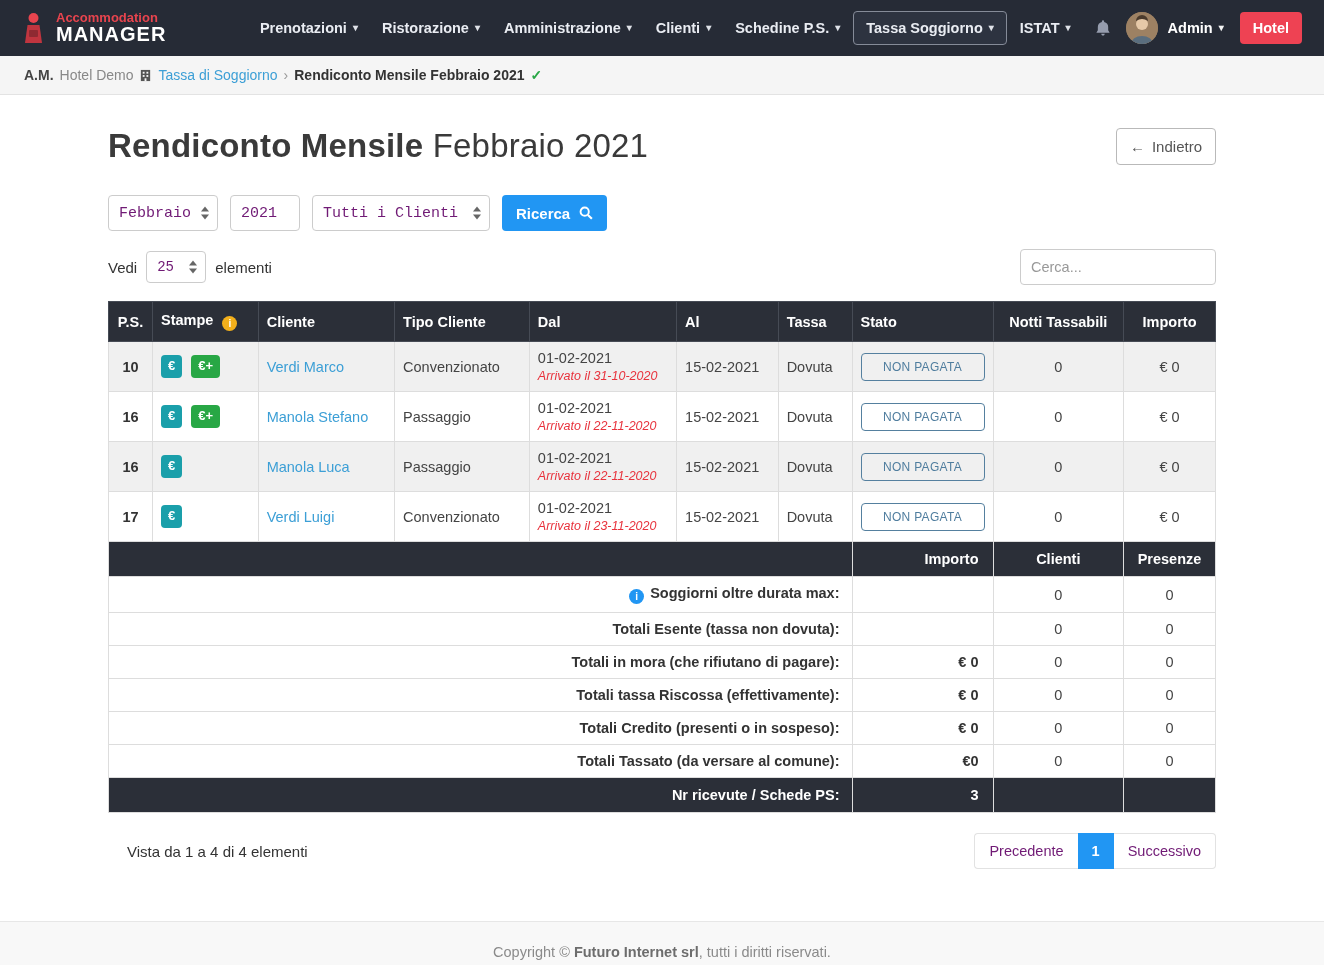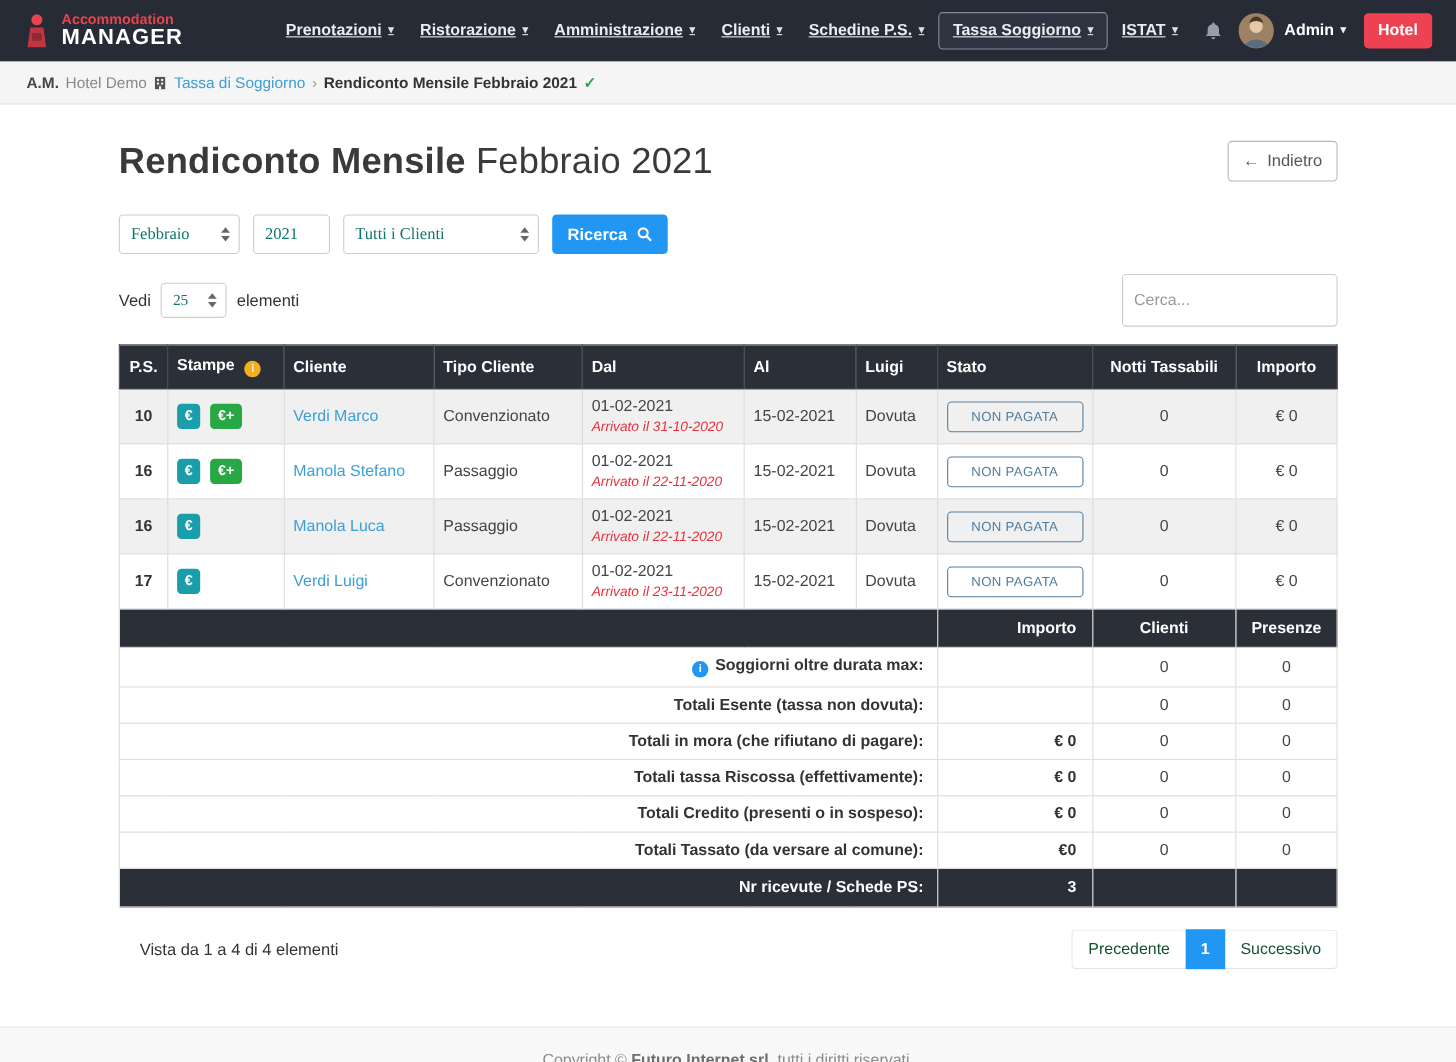--- a/index.html
+++ b/index.html
@@ -8,21 +8,21 @@
     font-family: "Liberation Sans", sans-serif;
     color:#333; background:#fff; min-width:1324px; font-size:15px;
   }
   
   .navbar { height:56px; background:#262b36; display:flex; align-items:center; padding:0 22px 0 20px; }
   .brand { display:flex; align-items:center; gap:9px; cursor:pointer; }
   .brand-text { line-height:1.05; }
   .brand-line1 { color:#e8444e; font-size:13px; font-weight:bold; }
   .brand-line2 { color:#fff; font-size:20px; font-weight:bold; letter-spacing:1px; }
   .nav-menu { margin-left:auto; display:flex; align-items:center; gap:2px; }
-  .nav-item { color:#e9ecf2; font-size:14.5px; font-weight:600; padding:9px 11px; display:flex; align-items:center; gap:6px; cursor:pointer; border-radius:4px; white-space:nowrap;text-decoration:underline; }
+  .nav-item { color:#e9ecf2; font-size:14.5px; font-weight:600; padding:9px 11px; display:flex; align-items:center; gap:6px; cursor:pointer; border-radius:4px; white-space:nowrap; }
   .nav-item.active { background:#2d3340; border:1px solid #858b98; padding:8px 12px; }
   .caret { font-size:10px; line-height:1; opacity:.95; }
   .bell-wrap { margin:0 12px 0 10px; color:#969dae; display:flex; cursor:pointer; }
   .avatar { width:32px; height:32px; border-radius:50%; background:#7d6a58; overflow:hidden; flex:0 0 auto; cursor:pointer; }
   .user-item { color:#fff; font-size:14.5px; font-weight:600; display:flex; align-items:center; gap:6px; padding:8px 8px; cursor:pointer; }
   .logout-btn { background:#ee4253; color:#fff; font-size:14.5px; font-weight:bold; border:none; border-radius:4px; padding:8px 13px; cursor:pointer; margin-left:6px; }
   
   .breadcrumb { background:#f5f5f5; border-bottom:1px solid #e3e3e3; padding:11px 24px; font-size:14px; display:flex; align-items:center; gap:6px; color:#888; }
   .bc-prefix { font-weight:bold; color:#444; }
   .bc-hotel { color:#888; }
@@ -36,36 +36,36 @@
   .title-row { display:flex; align-items:center; justify-content:space-between; }
   h1.page-title { margin:0; font-size:33px; color:#3a3a3a; letter-spacing:.2px; }
   .title-bold { font-weight:800; }
   .title-light { font-weight:300; }
   .back-btn { display:inline-flex; align-items:center; gap:7px; background:#fff; border:1px solid #b9b9b9; color:#555; font-size:15px; padding:9px 13px; border-radius:4px; cursor:pointer; }
   
   .filters { display:flex; align-items:center; gap:12px; margin-top:30px; }
   .select-wrap { position:relative; }
   select, .text-input {
     height:36px; border:1px solid #ccc; border-radius:4px; background:#fff;
-    font-family:Liberation Serif, serif; font-size:15px; color:#0f766e; padding:0 26px 0 10px;
+    font-family:Liberation Mono, monospace; font-size:15px; color:#701a75; padding:0 26px 0 10px;
     appearance:none; -webkit-appearance:none;
   }
   .text-input { padding:0 10px; }
   .stepper { position:absolute; right:9px; top:50%; transform:translateY(-50%); display:flex; flex-direction:column; gap:3px; pointer-events:none; }
   .tri-up { width:0; height:0; border-left:4px solid transparent; border-right:4px solid transparent; border-bottom:5px solid #666; }
   .tri-down { width:0; height:0; border-left:4px solid transparent; border-right:4px solid transparent; border-top:5px solid #666; }
   .sel-month { width:110px; }
   .inp-year { width:70px; }
   .sel-client { width:178px; }
   .search-btn { background:#2196f3; color:#fff; border:none; border-radius:4px; height:36px; padding:0 14px; font-size:15px; font-weight:bold; display:inline-flex; align-items:center; gap:9px; cursor:pointer; font-family:inherit; }
   
   .tools-row { display:flex; align-items:center; justify-content:space-between; margin-top:18px; }
   .length-menu { display:flex; align-items:center; gap:9px; font-size:15px; color:#333; }
   .sel-length { width:60px; height:32px; font-size:14px; }
-  .table-search { width:196px; height:48px; border:1px solid #ccc; border-radius:4px; padding:0 10px; font-family:inherit; font-size:14.5px; color:#444; }
+  .table-search { width:196px; height:36px; border:1px solid #ccc; border-radius:4px; padding:0 10px; font-family:inherit; font-size:14.5px; color:#444; }
   .table-search::placeholder { color:#999; }
   
   table.report { width:100%; border-collapse:collapse; margin-top:16px; font-size:14.5px; }
   table.report th, table.report td { border:1px solid #ddd; }
   thead th { background:#2b2f38; color:#fff; font-weight:bold; text-align:left; padding:10px 8px; border-color:#464b55 !important; font-size:14.5px; }
   thead th.c-center { text-align:center; }
   tbody tr.data-row:nth-child(odd) { background:#f0f0f0; }
   tbody tr.data-row:nth-child(even) { background:#fff; }
   tbody td { padding:8px; color:#444; vertical-align:middle; }
   td.c-ps { text-align:center; font-weight:bold; color:#333; }
@@ -85,21 +85,21 @@
   td.s-label { text-align:right; font-weight:bold; color:#333; padding-right:12px !important; }
   td.s-v-importo { font-weight:bold; color:#333; }
   td.s-num { text-align:center; }
   .info-dot { display:inline-flex; align-items:center; justify-content:center; width:15px; height:15px; border-radius:50%; color:#fff; font-size:10px; font-weight:bold; font-style:normal; vertical-align:-2px; }
   .info-dot.yellow { background:#f3b01b; margin-left:5px; }
   .info-dot.blue { background:#2196f3; margin-right:6px; }
   
   .pagination-row { display:flex; align-items:center; justify-content:space-between; margin-top:20px; }
   .view-info { font-size:15px; color:#333;margin-left:19px; }
   .pager { display:flex; align-items:stretch; }
-  .page-btn { border:1px solid #e2e2e2; background:#fff; color:#14532d; font-size:14.5px; padding:9px 14px; cursor:pointer; font-family:inherit; }
+  .page-btn { border:1px solid #e2e2e2; background:#fff; color:#701a75; font-size:14.5px; padding:9px 14px; cursor:pointer; font-family:inherit; }
   .page-btn.prev { border-radius:4px 0 0 4px; border-right:none; }
   .page-btn.next { border-radius:0 4px 4px 0; border-left:none; }
   .page-btn.active { background:#2196f3; border-color:#2196f3; color:#fff; padding:9px 13px; font-weight:bold; }
   
   .footer { margin-top:52px; background:#f8f8f8; border-top:1px solid #e7e7e7; padding:22px 0 24px; text-align:center; }
   .copyright { color:#8a8a8a; font-size:14.5px; }
   .copyright b { color:#6d6d6d; }
   .icon-svg { display:inline-flex; }
 </style>
 </head>
@@ -272,21 +272,21 @@
       <tr>
         <th class="c-center">P.S.</th>
         <th>
           <span>Stampe</span>
           <span class="info-dot yellow">i</span>
         </th>
         <th>Cliente</th>
         <th>Tipo Cliente</th>
         <th>Dal</th>
         <th>Al</th>
-        <th>Luigi</th>
+        <th>Tassa</th>
         <th>Stato</th>
         <th class="c-center">Notti Tassabili</th>
         <th class="c-center">Importo</th>
       </tr>
     </thead>
     <tbody>
 
       <tr class="data-row">
         <td class="c-ps">10</td>
         <td>

